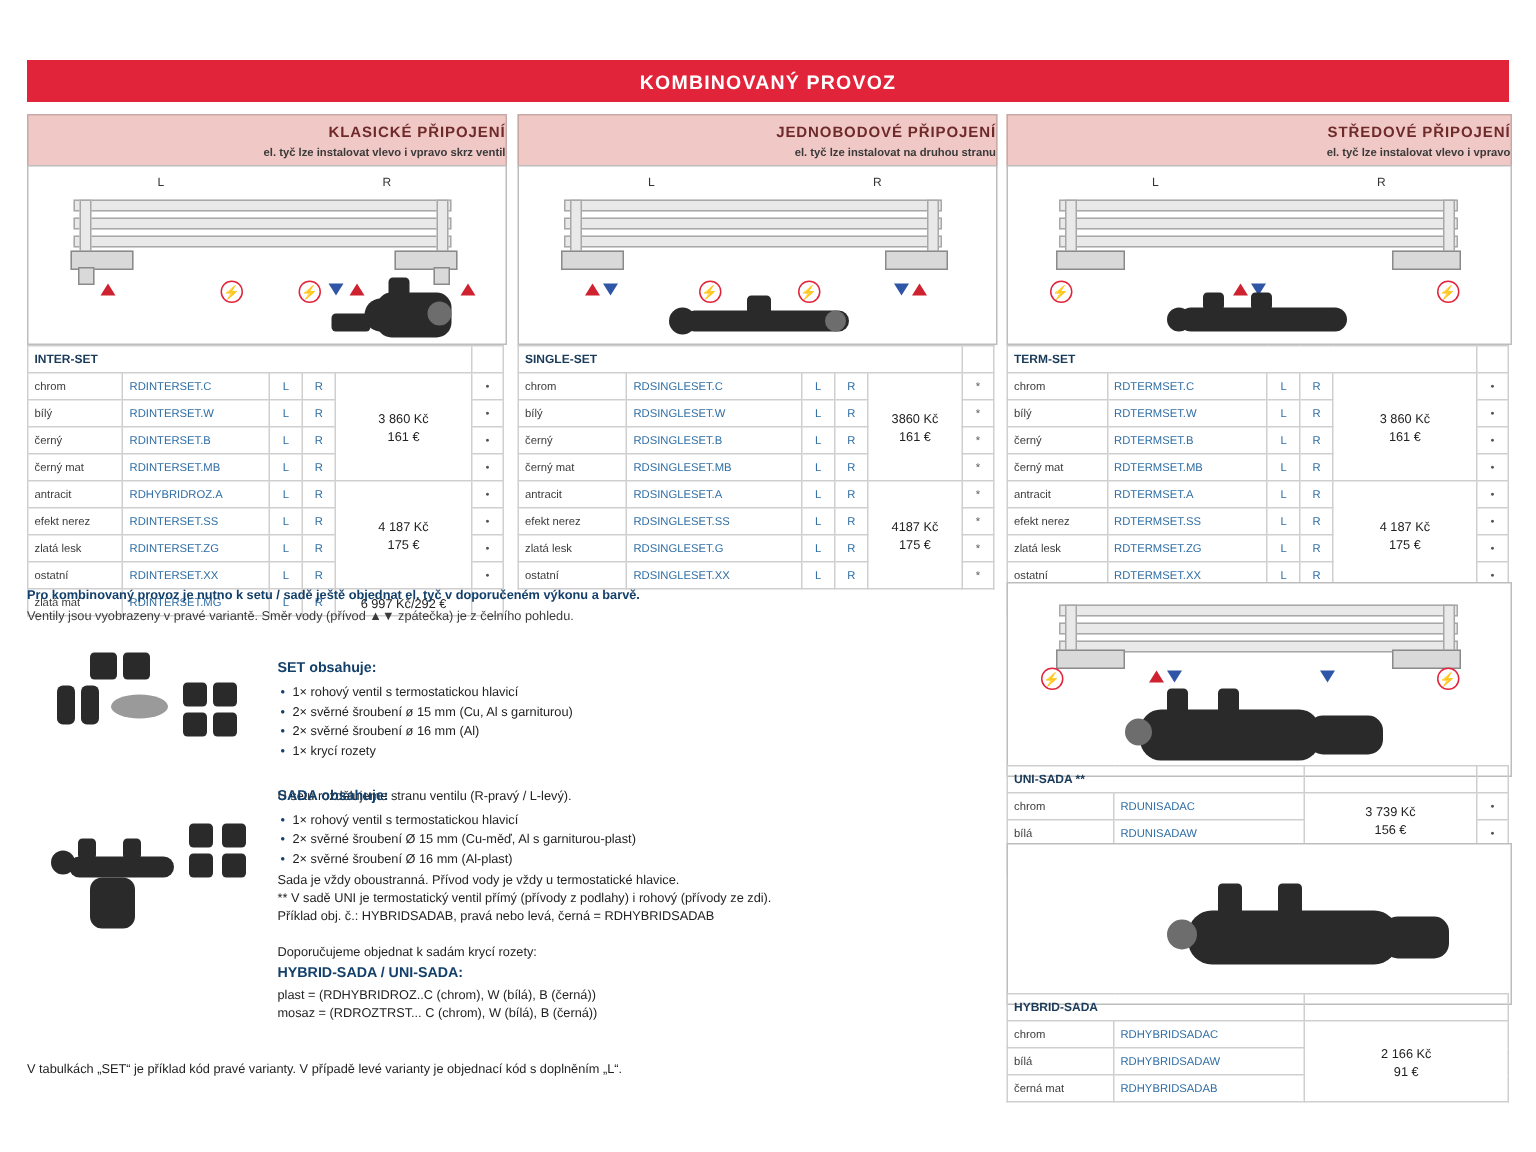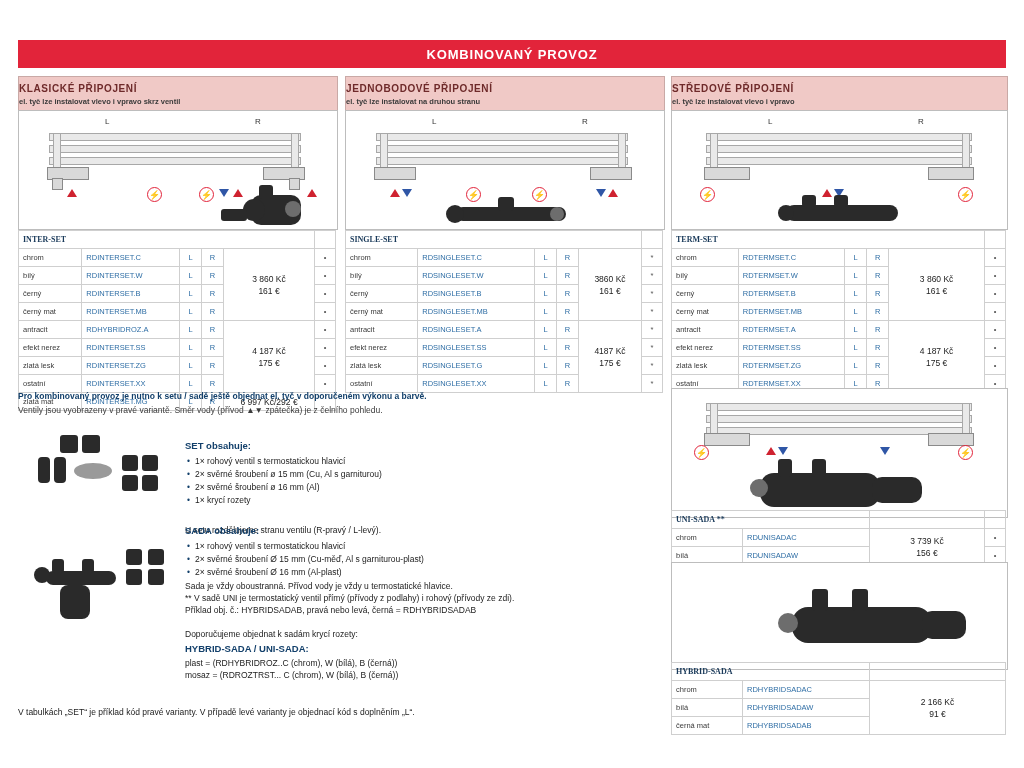--- a/index.html
+++ b/index.html
@@ -17,21 +17,21 @@
     position:absolute;left:18px;top:40px;width:988px;height:28px;
     background:#e2243a;color:#fff;
     display:flex;align-items:center;justify-content:center;
     font-weight:bold;font-size:13px;letter-spacing:.8px;
   }
 
   
   .colhead{
     position:absolute;height:34px;background:#f0c9c6;
     border:1px solid #c9a9a6;
-    display:flex;flex-direction:column;align-items:flex-start;justify-content:center;
+    display:flex;flex-direction:column;align-items:flex-end;justify-content:center;
   }
   .colhead .t1{font-weight:bold;font-size:10px;letter-spacing:.6px;color:#6e2a2a;}
   .colhead .t2{font-weight:bold;font-size:7.5px;color:#3a3a3a;margin-top:3px;}
 
   .panel{position:absolute;border:1px solid #bdbdbd;background:#fff;}
 
   
   .sch{position:absolute;}
   .sch .lbl{position:absolute;font-size:8px;color:#333;}
   .rad-bar{position:absolute;background:#e9e9e9;border:1px solid #a8a8a8;height:6px;}
@@ -39,21 +39,21 @@
   .valve{position:absolute;background:#d9d9d9;border:1px solid #8a8a8a;}
   .tri{position:absolute;width:0;height:0;}
   .tri.up-red{border-left:5px solid transparent;border-right:5px solid transparent;border-bottom:8px solid #cf2230;}
   .tri.down-blue{border-left:5px solid transparent;border-right:5px solid transparent;border-top:8px solid #2f56a6;}
   .bolt{position:absolute;width:13px;height:13px;border:1.5px solid #e2243a;border-radius:50%;
         color:#e2243a;font-size:9px;font-weight:bold;display:flex;align-items:center;justify-content:center;}
 
   
   .tbl{position:absolute;border-collapse:collapse;font-size:7.5px;color:#4a6b8a;}
   .tbl td{border:1px solid #cfcfcf;padding:2px 4px;height:13px;line-height:11px;white-space:nowrap;}
-  .tbl .settitle{font-weight:bold;color:#1a3a5a;font-size:8px;font-family:Liberation Serif, serif;}
+  .tbl .settitle{font-weight:bold;color:#1a3a5a;font-size:8px;}
   .tbl .code{color:#2f6ea5;}
   .tbl .lr{color:#2f6ea5;text-align:center;width:13px;}
   .tbl .price{color:#222;text-align:center;font-size:8.5px;line-height:12px;}
   .tbl .star{text-align:center;color:#555;width:12px;}
   .tbl .name{color:#3b3b3b;}
 
   
   .txt{position:absolute;font-size:8.5px;color:#222;line-height:12px;}
   .blue{color:#13406b;font-weight:bold;}
   .sec-h{color:#13406b;font-weight:bold;font-size:9.5px;}

